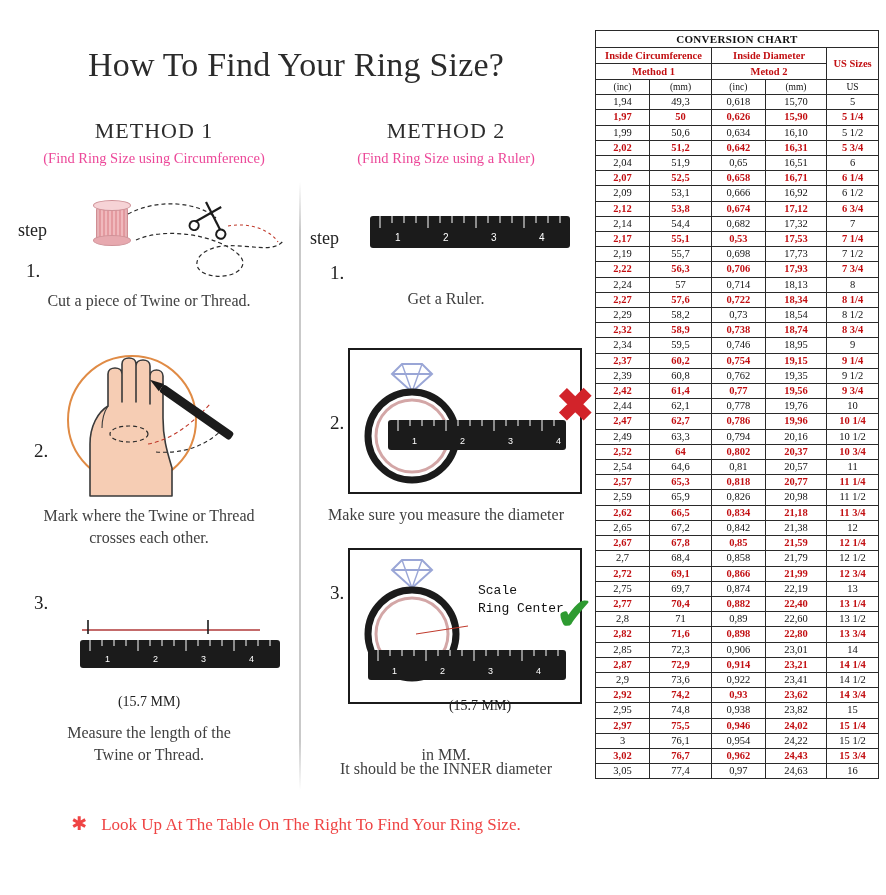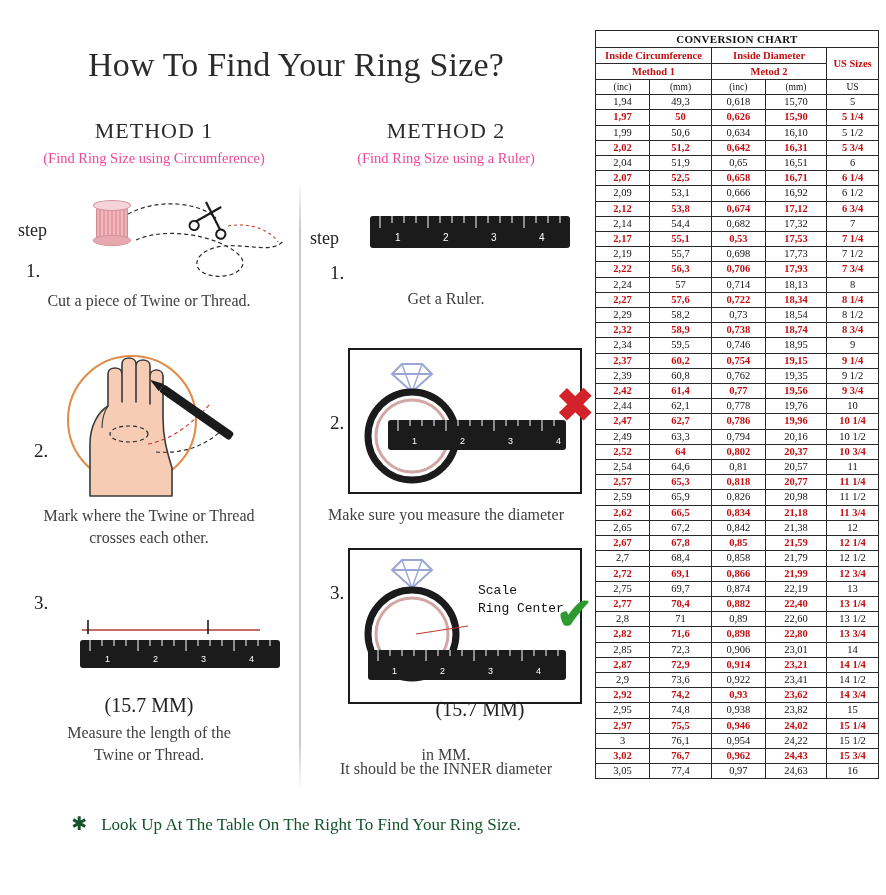--- a/index.html
+++ b/index.html
@@ -68,25 +68,25 @@
     position:absolute;background:#1b1b1b;border-radius:3px;
   }
 
   .framebox{position:absolute;border:2px solid #1b1b1b;background:#fff;}
 
   .xmark{position:absolute;color:#d2232a;font-size:46px;font-weight:bold;font-family:"Liberation Sans",sans-serif;line-height:1;}
   .check{position:absolute;color:#2e9b31;font-size:44px;font-weight:bold;font-family:"Liberation Sans",sans-serif;line-height:1;}
 
   .scale-label{position:absolute;font-family:"Liberation Mono",monospace;font-size:13px;color:#111;line-height:17px;}
 
-  .mmlabel{position:absolute;font-size:20px;color:#222;text-align:center;}
+  .mmlabel{position:absolute;font-size:14px;color:#222;text-align:center;}
 
   .footnote{
     position:absolute;left:0;top:812px;width:592px;text-align:center;
-    font-size:17px;color:#14532d;
+    font-size:17px;color:#ef4444;
   }
   .footnote .star{font-size:19px;margin-right:14px;}
 
   
   .tablewrap{
     position:absolute;left:595px;top:30px;width:284px;
   }
   table.conv{
     border-collapse:collapse;width:284px;
     font-family:"Liberation Serif",serif;

